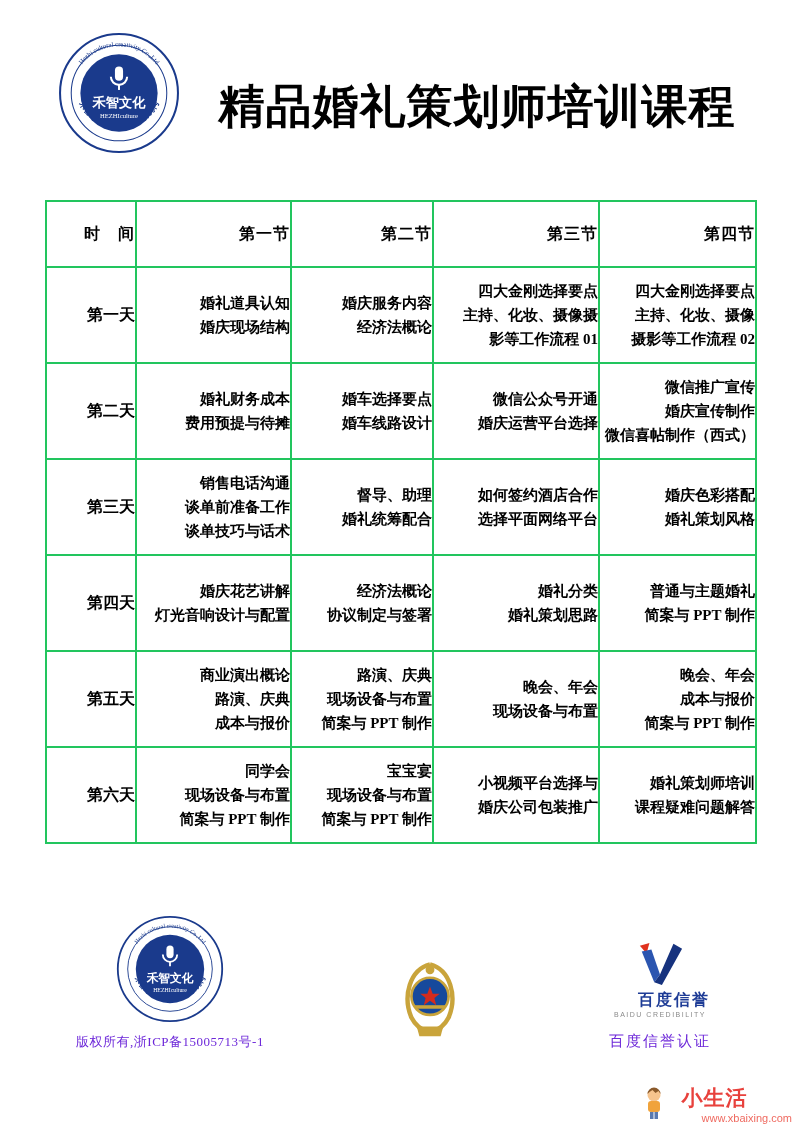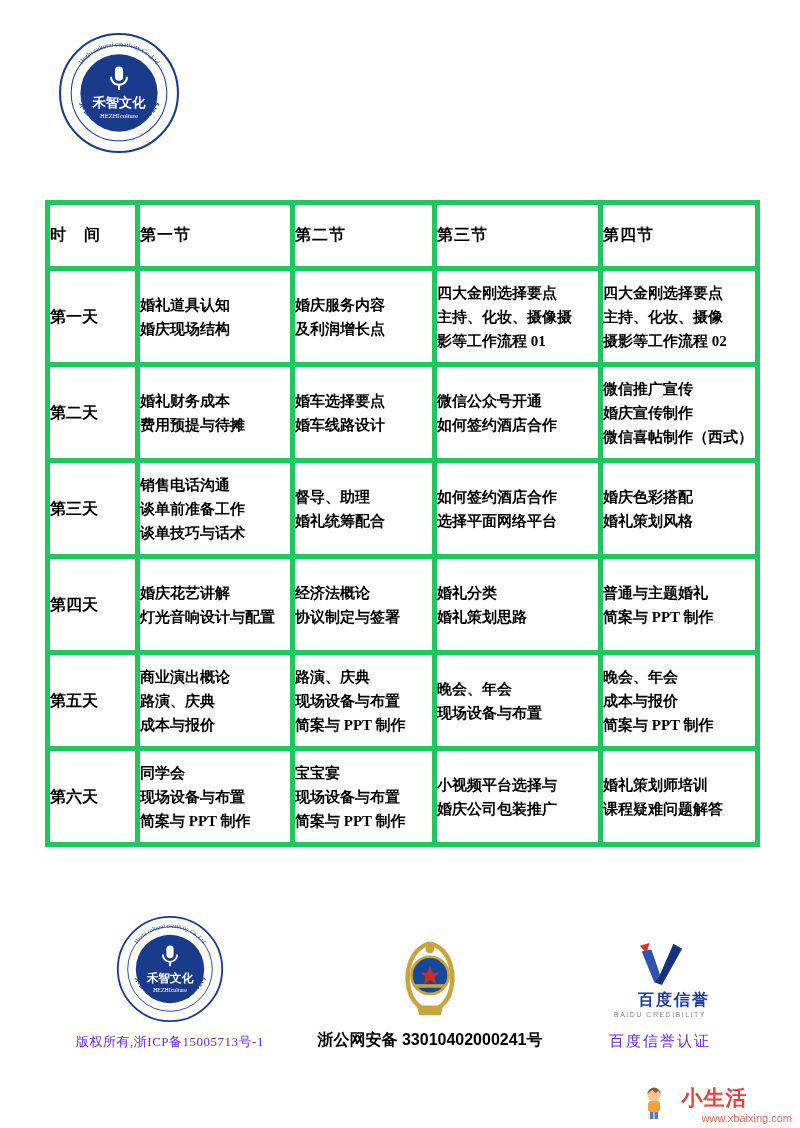--- a/index.html
+++ b/index.html
@@ -21,22 +21,22 @@
     text-align:center; font-size:46px; font-weight:900;
     letter-spacing:1px; color:#000; white-space:nowrap;
   }
 
   
   .course-table {
     position:absolute; top:200px; left:45px; width:710px;
     border-collapse:collapse; table-layout:fixed;
   }
   .course-table th, .course-table td {
-    border:5px solid #22c55e;
-    text-align:left; vertical-align:middle;
+    border:2px solid #22c55e;
+    text-align:right; vertical-align:middle;
     white-space:pre-line;
   }
   .course-table th {
     height:66px; font-size:16px; font-weight:bold; letter-spacing:1px;
   }
   .course-table td {
     height:96px; font-size:15px; line-height:1.6; font-weight:600;
   }
   .course-table td.day { font-size:16px; }
 
@@ -96,20 +96,21 @@
       <circle cx="60" cy="60" r="38" fill="#1a3a8c"></circle>
       <g>
         <rect x="56" y="34" width="8" height="14" rx="4" fill="#ffffff"></rect>
         <path d="M52,44 a8,8 0 0 0 16,0" fill="none" stroke="#ffffff" stroke-width="2"></path>
         <line x1="60" y1="52" x2="60" y2="57" stroke="#ffffff" stroke-width="2"></line>
       </g>
       <text x="60" y="74" text-anchor="middle" font-size="13" font-weight="bold" fill="#ffffff">禾智文化</text>
       <text x="60" y="85" text-anchor="middle" font-size="6.5" fill="#ffffff">HEZHIculture</text>
     </svg>
 
+    <h1 class="page-title">精品婚礼策划师培训课程</h1>
   </div>
 
   <table class="course-table">
     <colgroup>
       <col style="width:90px">
         <col style="width:155px">
         <col style="width:142px">
       <col style="width:166px">
         <col style="width:157px">
     </colgroup>
@@ -121,36 +122,36 @@
         <th>第三节</th>
         <th>第四节</th>
       </tr>
     </thead>
     <tbody>
       <tr>
         <td class="day">第一天</td>
         <td>婚礼道具认知
 婚庆现场结构</td>
         <td>婚庆服务内容
-及利润增长点</td>
+经济法概论</td>
         <td>四大金刚选择要点
 主持、化妆、摄像摄
 影等工作流程 01</td>
         <td>四大金刚选择要点
 主持、化妆、摄像
 摄影等工作流程 02</td>
       </tr>
       <tr>
         <td class="day">第二天</td>
         <td>婚礼财务成本
 费用预提与待摊</td>
         <td>婚车选择要点
 婚车线路设计</td>
         <td>微信公众号开通
-如何签约酒店合作</td>
+婚庆运营平台选择</td>
         <td>微信推广宣传
 婚庆宣传制作
 微信喜帖制作（西式）</td>
       </tr>
       <tr>
         <td class="day">第三天</td>
         <td>销售电话沟通
 谈单前准备工作
 谈单技巧与话术</td>
         <td>督导、助理
@@ -233,21 +234,20 @@
       <svg class="police-badge" viewBox="0 0 70 90">
         <path d="M35,6 C12,12 4,42 14,66 C19,76 27,81 35,83" fill="none" stroke-width="5" stroke="#c9a43b"></path>
         <path d="M35,6 C58,12 66,42 56,66 C51,76 43,81 35,83" fill="none" stroke-width="5" stroke="#c9a43b"></path>
         <circle cx="35" cy="12" r="5" fill="#c9a43b"></circle>
         <circle cx="35" cy="42" r="21" stroke-width="3" fill="#16499c"></circle>
         <circle cx="35" cy="42" r="21" fill="none" stroke-width="3" stroke="#c9a43b"></circle>
         <polygon points="35,31 38,39 46,39 40,44 42,52 35,47 28,52 30,44 24,39 32,39" fill="#d42b1e"></polygon>
         <path d="M18,52 h34 v4 h-34 z" fill="#c9a43b"></path>
         <path d="M20,76 L50,76 L47,87 L23,87 Z" fill="#c9a43b"></path>
       </svg>
-      <div class="police-text">浙公网安备 33010402000241号</div>
     </div>
 
     <div class="cert cert-right">
       <svg class="baidu-v" viewBox="0 0 50 50">
         <polygon points="4,6 14,3 11,14" fill="#e0321e"></polygon>
         <polygon points="6,12 16,10 25,36 19,44" fill="#2b55b0"></polygon>
         <polygon points="25,36 39,4 48,9 27,47 19,44" fill="#16327e"></polygon>
       </svg>
       <div class="baidu-title">百度信誉</div>
       <div class="baidu-sub">BAIDU CREDIBILITY</div>

